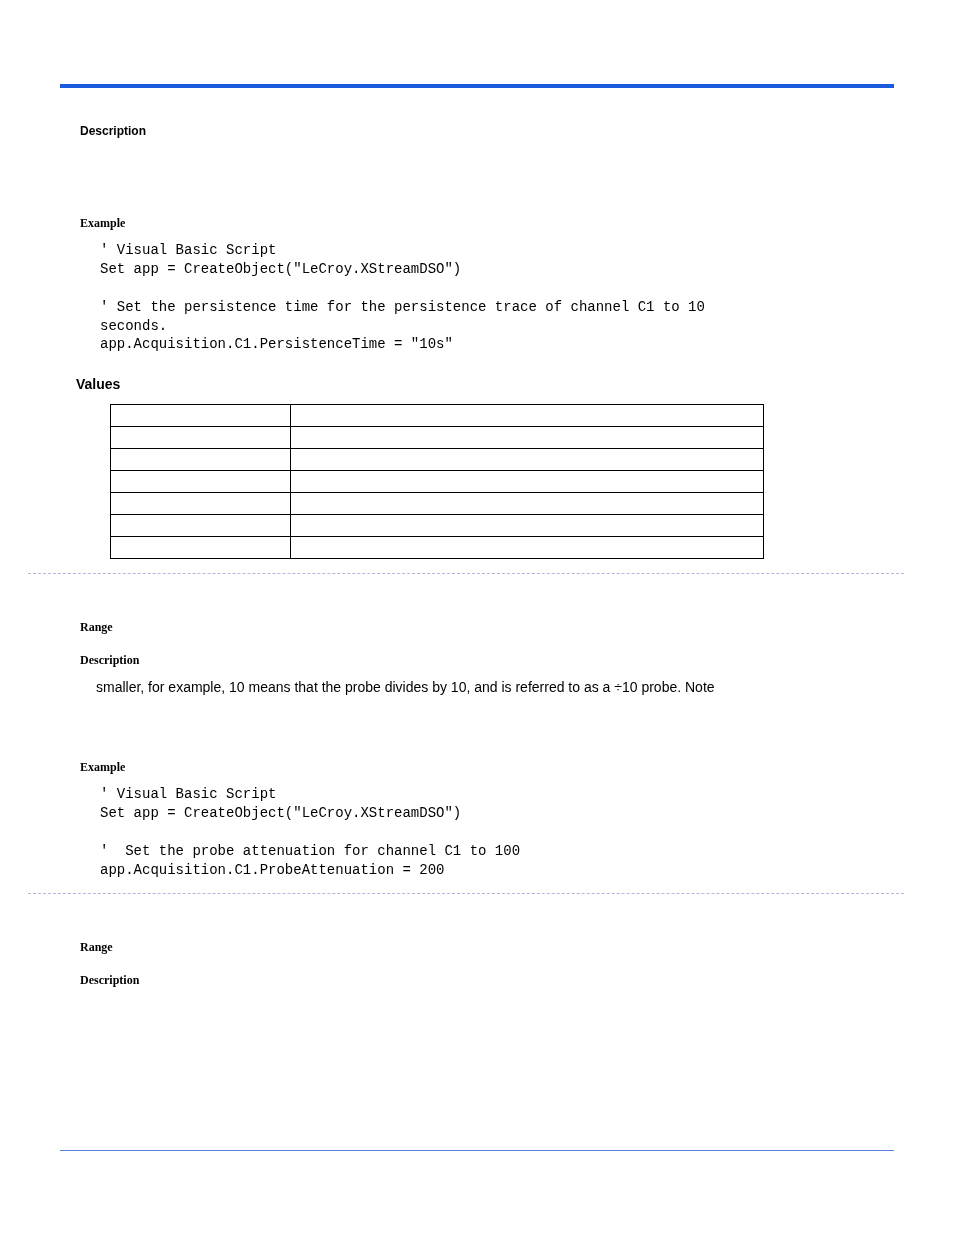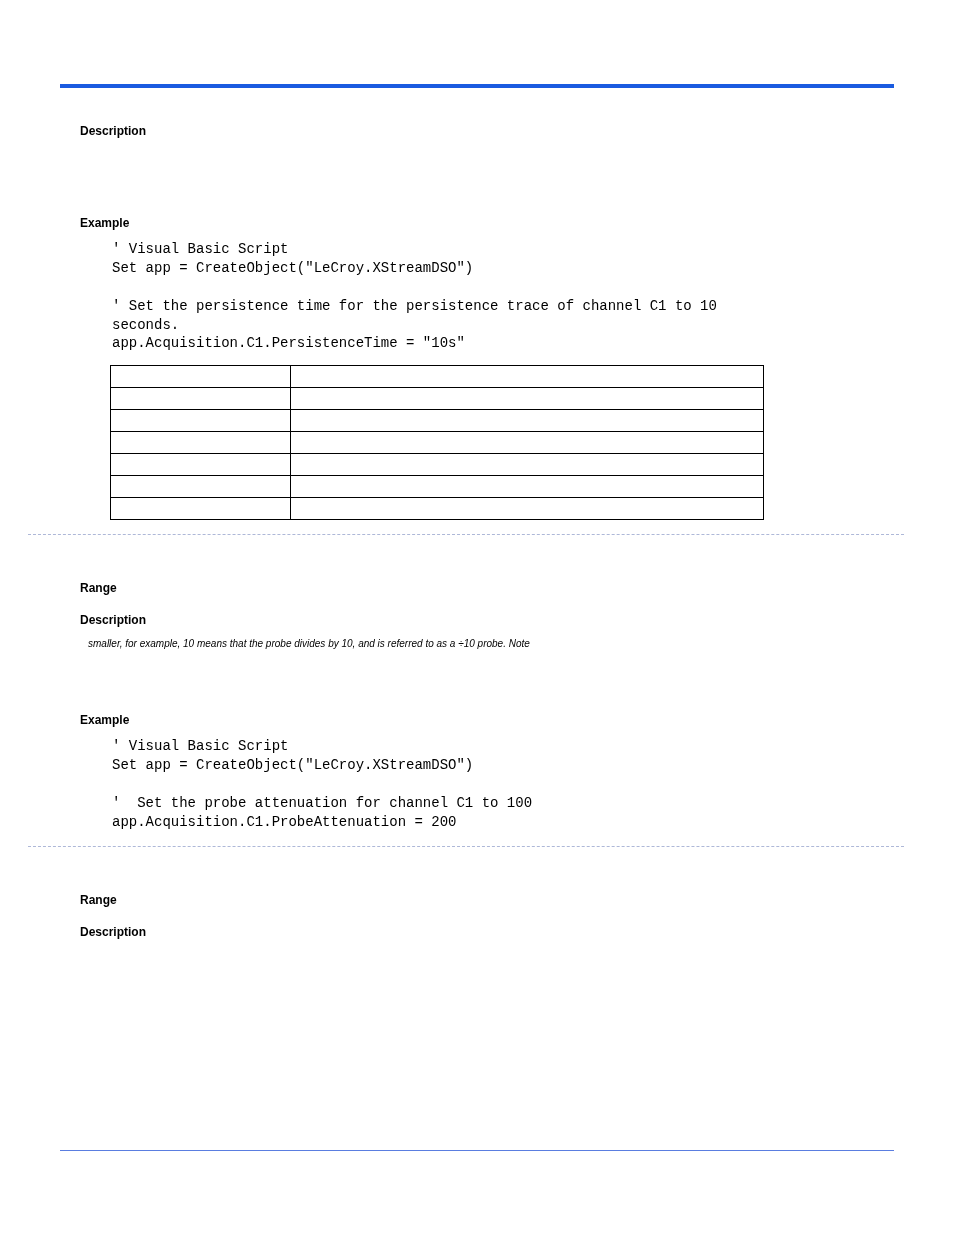--- a/index.html
+++ b/index.html
@@ -21,26 +21,26 @@
   }
   .content {
     padding: 0 80px 0 80px;
   }
   .heading {
     font-weight: bold;
     font-size: 12px;
     margin-top: 36px;
     margin-bottom: 10px;
   }
-  .heading.tight { margin-top: 18px; }
+  .heading.tight { margin-top: 18px; font-family: Liberation Serif, serif; }
   .code-block {
     font-family: "Courier New", Courier, monospace;
     font-size: 14px;
     line-height: 1.35;
-    margin-left: 32px;
+    margin-left: 20px;
     white-space: pre;
   }
   .values-heading {
     font-weight: bold;
     font-size: 14px;
     margin-top: 22px;
     margin-left: -4px;
   }
   table.values {
     border-collapse: collapse;
@@ -57,25 +57,24 @@
     border: none;
     border-top: 1px dashed #aeb8d8;
     margin: 14px 0 0 0;
     width: 100%;
   }
   .dashed-wrapper {
     margin-left: -52px;
     margin-right: -30px;
   }
   .body-text {
-    font-size: 10px;
+    font-size: 14px;
     line-height: 1.4;
-    margin-left: 8px;
+    margin-left: 16px;
     margin-top: 6px;
-    font-style: italic;
   }
   .bottom-rule {
     position: absolute;
     left: 60px;
     right: 60px;
     bottom: 84px;
     height: 1px;
     background: #5a7de0;
   }
   .spacer-lg { height: 50px; }
@@ -94,20 +93,21 @@
     <div class="spacer-lg"></div>
 
     <div class="heading tight">Example</div>
     <div class="code-block"><span>' Visual Basic Script</span>
 <span>Set app = CreateObject("LeCroy.XStreamDSO")</span>
 <span></span>
 <span>' Set the persistence time for the persistence trace of channel C1 to 10 </span>
 <span>seconds.</span>
 <span>app.Acquisition.C1.PersistenceTime = "10s"</span></div>
 
+    <div class="values-heading">Values</div>
 
     <table class="values">
       <tbody>
           <tr>
             <td class="col1"></td>
             <td class="col2"></td>
           </tr>
       <tr>
             <td class="col1"></td>
             <td class="col2"></td>

